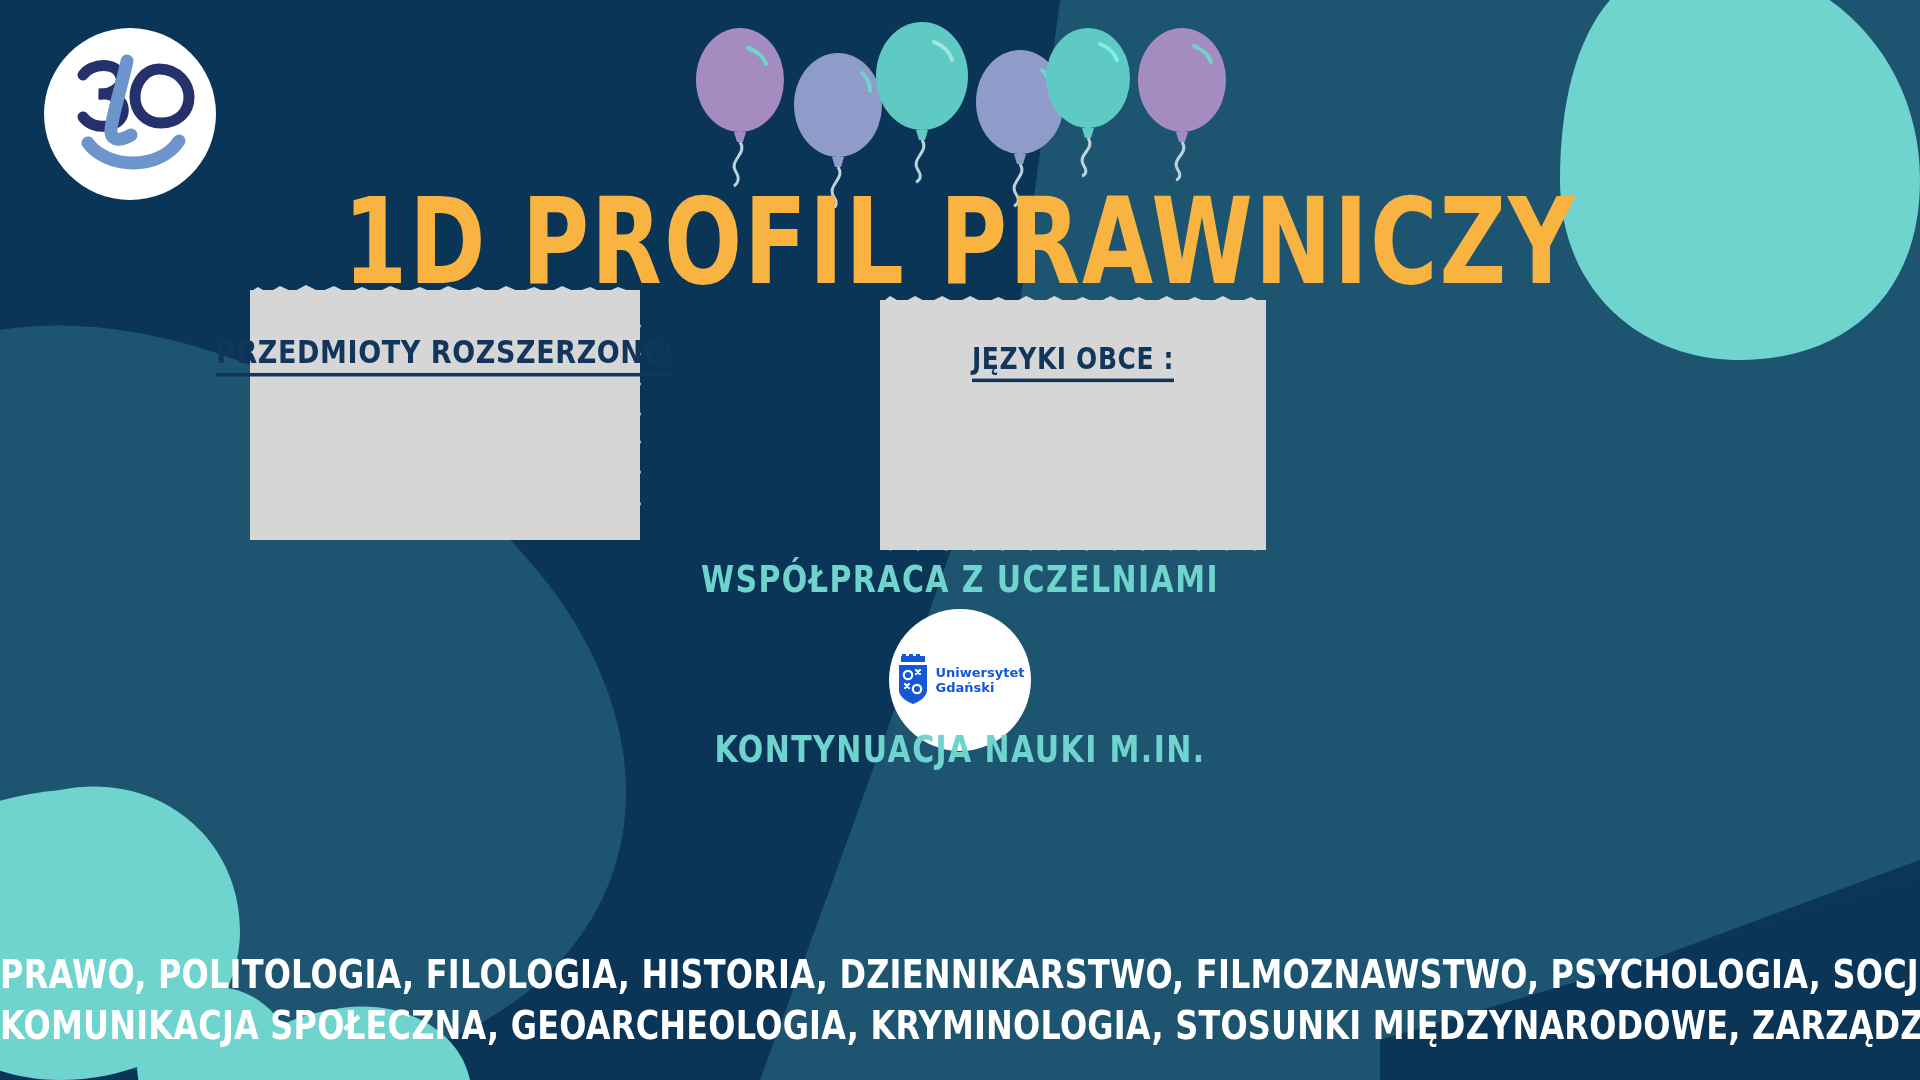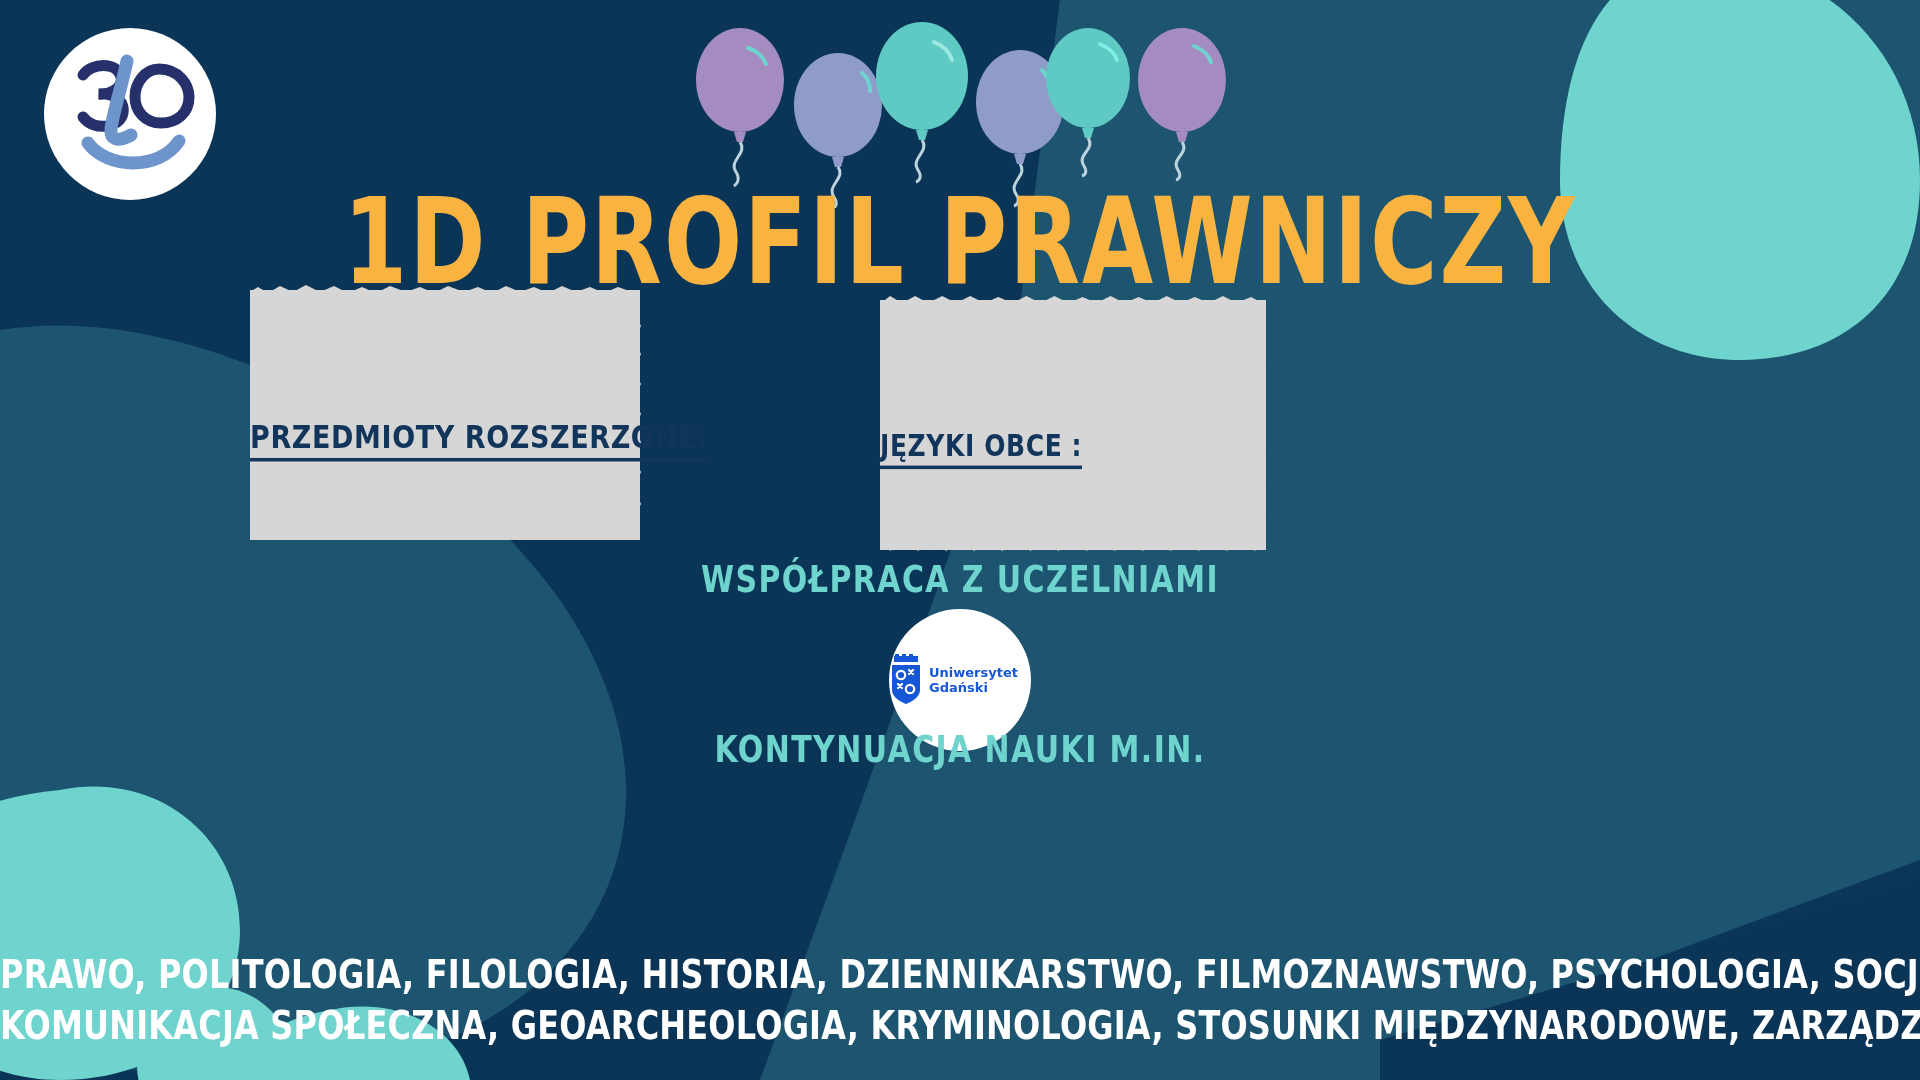--- a/index.html
+++ b/index.html
@@ -39,21 +39,21 @@
     white-space:nowrap;
   }
 
   
   .card{
     position:absolute;
     background:#d6d6d6;
     color:#12355b;
   }
   .card .card-inner{position:relative;z-index:2;width:100%;height:100%;
-    display:flex;flex-direction:row;align-items:center;}
+    display:flex;flex-direction:column;align-items:center;}
   .card-title{
     font-weight:bold;
     font-size:27px;
     letter-spacing:.6px;
     color:#12355b;
     text-transform:uppercase;
     border-bottom:3px solid #12355b;
     padding-bottom:2px;
     transform:scaleY(1.18);
     transform-origin:top center;
@@ -93,21 +93,21 @@
     transform:scaleY(1.22);
     white-space:nowrap;
   }
   #coop-head{top:562px;font-size:30px;}
   #cont-head{top:732px;font-size:30px;}
 
   
   .uni-badge{
     position:absolute;left:889px;top:609px;width:142px;height:142px;
     border-radius:50%;background:#ffffff;
-    display:flex;align-items:center;gap:6px;
+    display:flex;align-items:center;justify-content:center;gap:6px;
   }
   .uni-text{
     font-size:13px;font-weight:bold;line-height:1.18;color:#1557d6;
     font-family:"DejaVu Sans", sans-serif;
   }
 
   
   .bottom-list{
     position:absolute;left:0;right:0;text-align:center;
     color:#ffffff;font-weight:bold;

